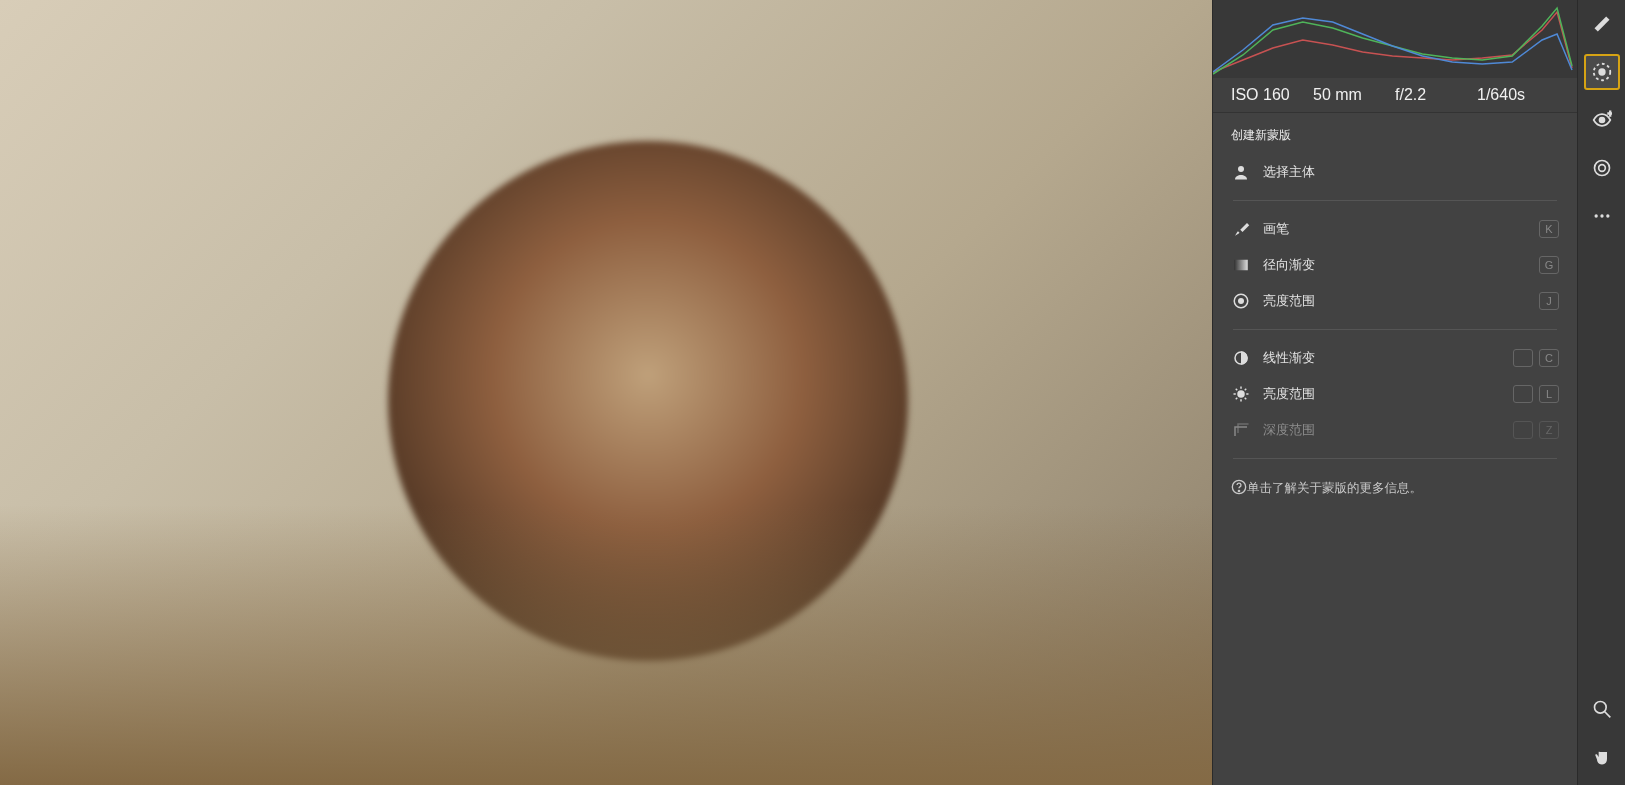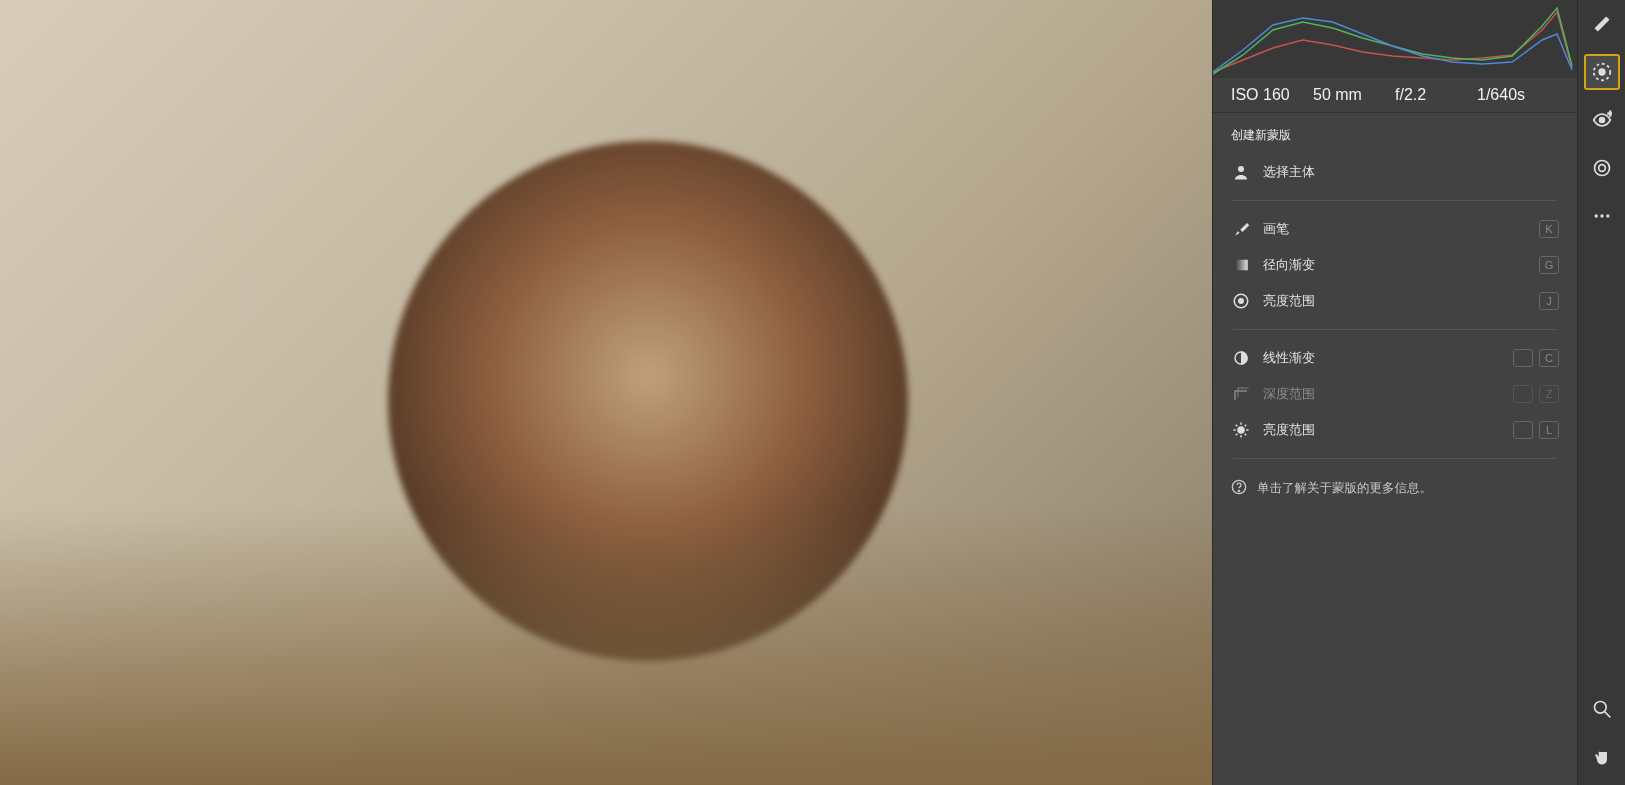--- a/index.html
+++ b/index.html
@@ -99,21 +99,20 @@
     display: flex;
     justify-content: center;
     align-items: center;
   }
   .mask-item.dim .kbd { border-color: #555; color:#666; }
   .kbd-pair { margin-left:auto; display:flex; gap:6px; }
   .kbd-pair .kbd { margin-left:0; }
   .divider { border-top: 1px solid #555; margin: 10px 8px; }
   .help-row {
     display: flex;
-    gap: 10px;
     padding: 10px 18px;
     color: #c8c8c8;
     font-size: 12.5px;
     align-items: center;
   }
   .toolstrip {
     width: 48px;
     background: #383838;
     border-left: 1px solid #2a2a2a;
     display: flex;
@@ -216,33 +215,20 @@
       <span class="icon">
         <svg width="18" height="18" viewBox="0 0 24 24" fill="none" stroke="#ddd" stroke-width="2">
             <circle cx="12" cy="12" r="8"></circle>
             <path d="M12 4a8 8 0 0 1 0 16" fill="#ddd"></path>
           </svg>
       </span>
       <span>线性渐变</span>
       <span class="kbd-pair">
         <span class="kbd"> </span>
         <span class="kbd">C</span>
-      </span>
-    </div>
-    <div class="mask-item dim">
-      <span class="icon">
-        <svg width="18" height="18" viewBox="0 0 24 24" fill="none" stroke="#888" stroke-width="2">
-            <polyline points="4 20 4 8 20 8"></polyline>
-            <polyline points="8 16 8 4 22 4" opacity="0.6"></polyline>
-          </svg>
-      </span>
-      <span>深度范围</span>
-      <span class="kbd-pair">
-        <span class="kbd"> </span>
-        <span class="kbd">Z</span>
       </span>
     </div>
     <div class="mask-item">
       <span class="icon">
         <svg width="18" height="18" viewBox="0 0 24 24" fill="#ddd">
             <circle cx="12" cy="12" r="5"></circle>
             <g stroke="#ddd" stroke-width="2">
               <line x1="12" y1="2" x2="12" y2="5"></line>
               <line x1="12" y1="19" x2="12" y2="22"></line>
               <line x1="2" y1="12" x2="5" y2="12"></line>
@@ -253,20 +239,33 @@
               <line x1="17" y1="7" x2="19" y2="5"></line>
             </g>
           </svg>
       </span>
       <span>亮度范围</span>
       <span class="kbd-pair">
         <span class="kbd"> </span>
         <span class="kbd">L</span>
       </span>
     </div>
+    <div class="mask-item dim">
+      <span class="icon">
+        <svg width="18" height="18" viewBox="0 0 24 24" fill="none" stroke="#888" stroke-width="2">
+            <polyline points="4 20 4 8 20 8"></polyline>
+            <polyline points="8 16 8 4 22 4" opacity="0.6"></polyline>
+          </svg>
+      </span>
+      <span>深度范围</span>
+      <span class="kbd-pair">
+        <span class="kbd"> </span>
+        <span class="kbd">Z</span>
+      </span>
+    </div>
 
     <div class="divider"></div>
   </div>
 
   <div class="help-row">
     <span class="icon">
       <svg width="16" height="16" viewBox="0 0 24 24" fill="none" stroke="#c8c8c8" stroke-width="2">
           <circle cx="12" cy="12" r="10"></circle>
           <path d="M9 9a3 3 0 1 1 4 3c-1 .6-1 1-1 2"></path>
           <circle cx="12" cy="18" r="1" fill="#c8c8c8"></circle>

